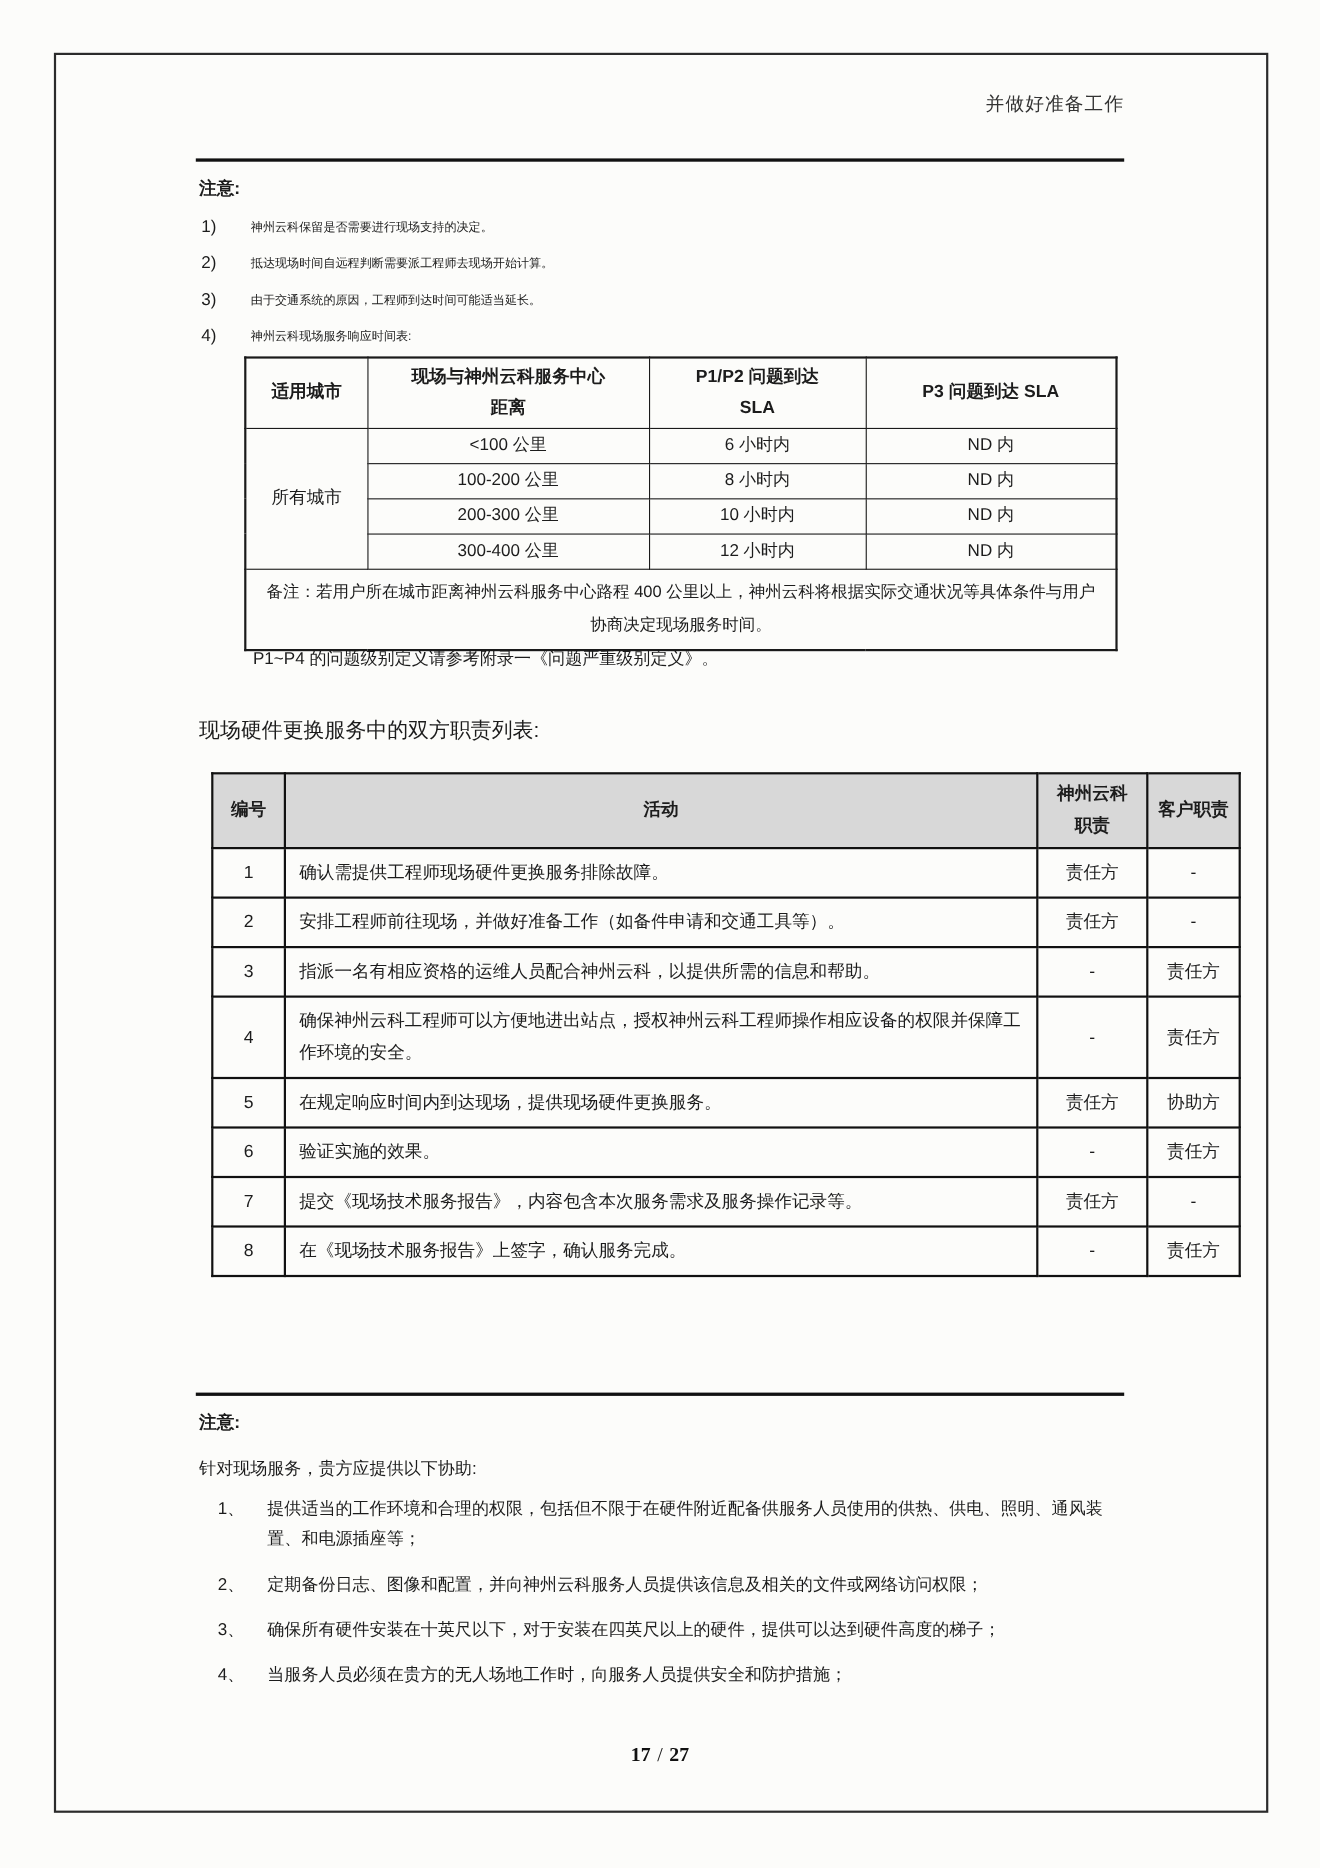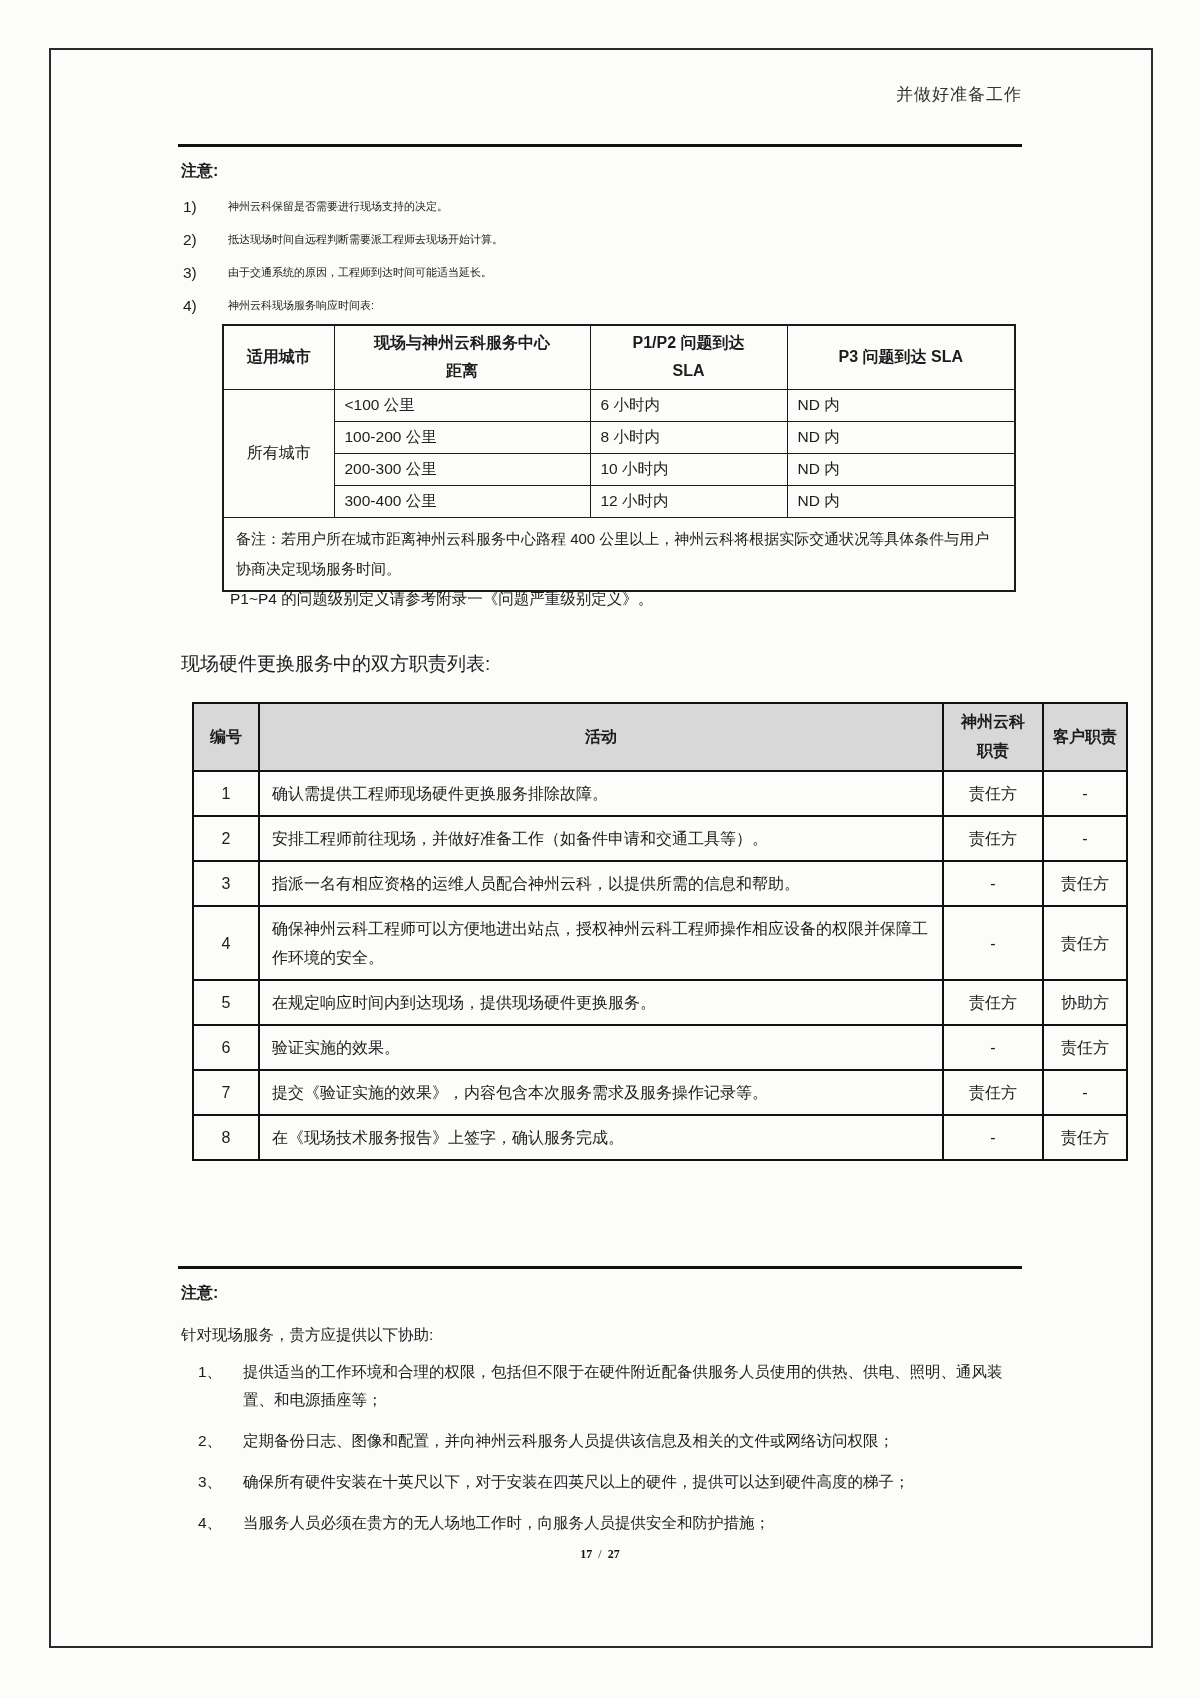--- a/index.html
+++ b/index.html
@@ -38,21 +38,21 @@
   .sla-table {
     position:absolute; left:222px; top:324px; width:755px;
     border:2px solid #1a1a1a;
   }
   .sla-table th, .sla-table td { border:1.5px solid #1a1a1a; }
   .sla-table th {
     height:64px; font-size:16px; font-weight:bold; text-align:center;
     vertical-align:middle; white-space:pre-line; line-height:1.75; padding:0 4px;
   }
   .sla-table td {
-    height:32px; font-size:15.5px; font-weight:normal; text-align:left;
+    height:32px; font-size:15.5px; font-weight:normal; text-align:center;
     vertical-align:middle; padding:2px 10px; line-height:20px;
   }
   .sla-table td.city-cell { text-align:center; padding:2px 4px; font-size:16px; }
   .sla-table td.note-cell {
     height:65px; padding:6px 12px; line-height:2.0; font-size:15px;
   }
 
   .p1p4-note { position:absolute; left:230px; top:589px; font-size:15.5px; }
   .section-title { position:absolute; left:181px; top:651px; font-size:19px; }
 
@@ -72,22 +72,22 @@
   .resp-table td.c { text-align:center; }
   .resp-table td.activity { text-align:left; padding-left:12px; padding-right:10px; }
 
   .intro-line { position:absolute; left:181px; top:1325px; font-size:15.5px; }
   .bottom-list { left:198px; top:1358px; width:835px; }
   .bottom-list .list-row { display:flex; margin-bottom:13px; }
   .bottom-list .num { width:45px; flex:0 0 45px; font-size:15.5px; line-height:28px; }
   .bottom-list .txt { font-size:15.5px; line-height:28px; }
 
   .page-footer {
-    position:absolute; top:1547px; left:0; width:1200px; text-align:center;
-    font-family:"Liberation Serif", serif; font-size:12px; font-weight:bold;
+    position:absolute; top:1585px; left:0; width:1200px; text-align:center;
+    font-family:"Liberation Serif", serif; font-size:18px; font-weight:bold;
     color:#111;
   }
   .page-footer .sep { font-weight:normal; padding:0 6px; }
 </style>
 </head>
 <body>
 
 <div class="page-border"></div>
 
 <div class="header-title">并做好准备工作</div>
@@ -200,21 +200,21 @@
         <td class="c">协助方</td>
       </tr>
       <tr>
         <td class="c">6</td>
         <td class="activity">验证实施的效果。</td>
         <td class="c">-</td>
         <td class="c">责任方</td>
       </tr>
       <tr>
         <td class="c">7</td>
-        <td class="activity">提交《验证实施的效果》，内容包含本次服务需求及服务操作记录等。</td>
+        <td class="activity">提交《现场技术服务报告》，内容包含本次服务需求及服务操作记录等。</td>
         <td class="c">责任方</td>
         <td class="c">-</td>
       </tr>
       <tr>
         <td class="c">8</td>
         <td class="activity">在《现场技术服务报告》上签字，确认服务完成。</td>
         <td class="c">-</td>
         <td class="c">责任方</td>
       </tr>
     </tbody>

